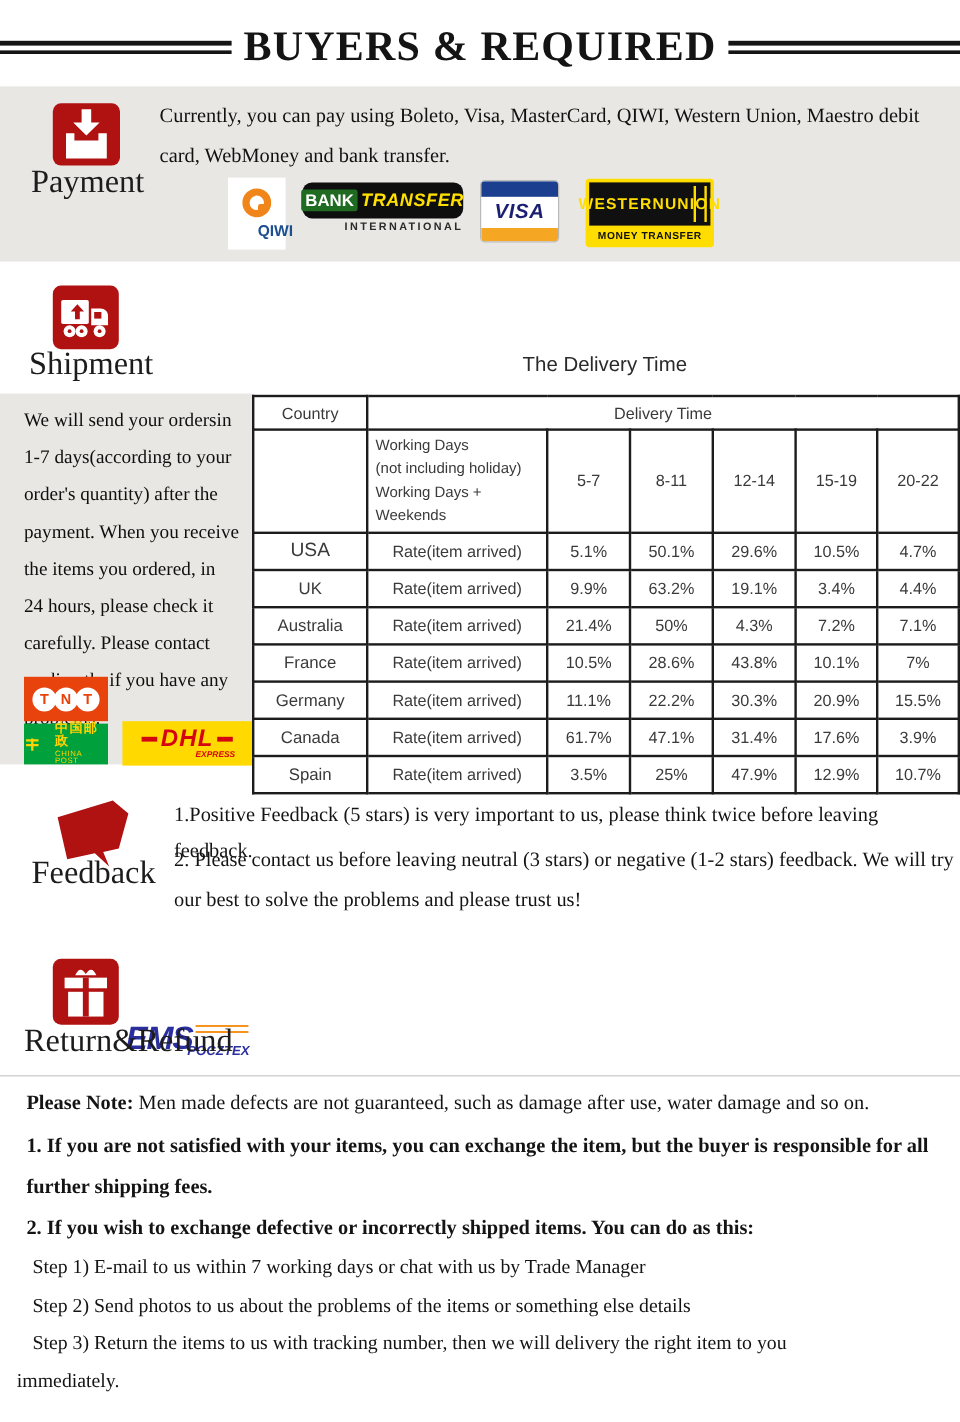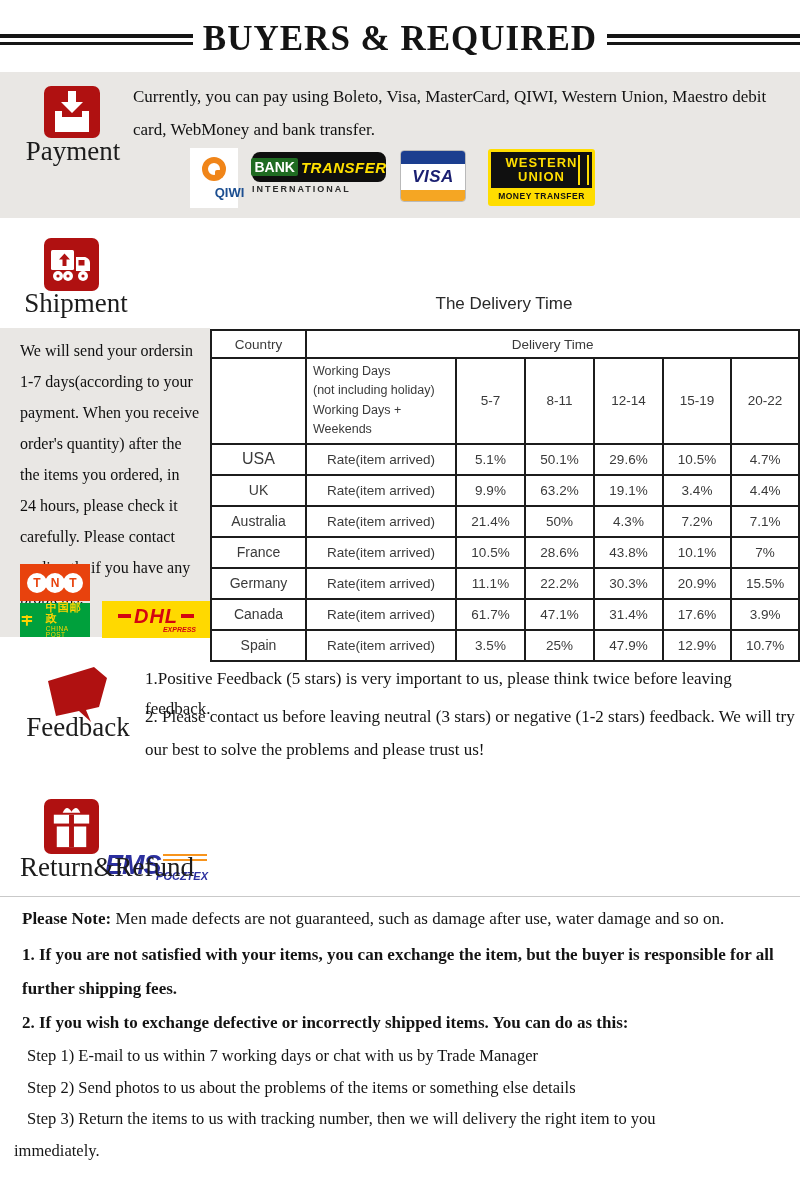--- a/index.html
+++ b/index.html
@@ -33,34 +33,34 @@
   .qiwi-q::after { content:""; position:absolute; right:-3px; bottom:-3px; width:8px; height:8px;
                    background:#f08519; border-radius:2px; }
   .qiwi-text { margin-top:4px; color:#1d4f91; font-weight:bold; font-size:13px;
                font-family:"Liberation Sans", sans-serif;margin-left:31px; }
 
   .logo-bank { left:252px; top:152px; width:134px; height:46px; font-family:"Liberation Sans", sans-serif; }
   .bank-badge { height:30px; background:#0e0e0e; border-radius:8px; display:flex;
                 align-items:center; justify-content:center; gap:3px; padding:0 5px; }
   .bank-word { color:#fff; font-weight:800; font-size:14px; background:#1f6b22; padding:1px 3px; border-radius:2px; }
   .transfer-word { color:#ffe000; font-weight:800; font-style:italic; font-size:15px; letter-spacing:0.5px; }
-  .international { margin-top:2px; text-align:left; font-size:9px; font-weight:bold;
+  .international { margin-top:2px; text-align:right; font-size:9px; font-weight:bold;
                    letter-spacing:2px; color:#2a2a2a; }
 
   .logo-visa { left:400px; top:150px; width:66px; height:52px; background:#fff;
                border:1px solid #b9b9b9; border-radius:4px; display:flex; flex-direction:column;
                overflow:hidden; font-family:"Liberation Sans", sans-serif; }
   .visa-top { height:13px; background:#1b3e8f; }
   .visa-mid { flex:1; display:flex; align-items:center; justify-content:center; }
   .visa-word { color:#1a1f71; font-weight:800; font-style:italic; font-size:17px; letter-spacing:0.5px; }
   .visa-bot { height:11px; background:#f5a623; }
 
   .logo-wu { left:488px; top:149px; width:107px; height:57px; background:#ffdd00; border-radius:3px;
              padding:3px; display:flex; flex-direction:column; font-family:"Liberation Sans", sans-serif; }
-  .wu-black { flex:1; background:#101010; position:relative; display:flex; flex-direction:column;
+  .wu-black { flex:1; background:#101010; position:relative; display:flex; flex-direction:row;
               align-items:center; justify-content:center; line-height:1.05; }
   .wu-black::after { content:""; position:absolute; right:3px; top:3px; bottom:3px; width:7px;
                      border-left:2px solid #ffdd00; border-right:2px solid #ffdd00; }
   .wu-line { color:#ffdd00; font-weight:800; font-size:13px; letter-spacing:1px; }
   .wu-sub { height:15px; display:flex; align-items:center; justify-content:center;
             color:#111; font-weight:800; font-size:8.5px; letter-spacing:0.5px; }
 
   
   .truck-icon { left:44px; top:238px; width:55px; height:53px; }
   .shipment-label { left:0; top:288px; width:152px; }
@@ -183,22 +183,22 @@
       <circle cx="39" cy="38" r="1.6" style="fill:var(--accent)"></circle>
     </svg>
   </div>
   <div class="sec-label shipment-label">Shipment</div>
   <div class="delivery-title">The Delivery Time</div>
 
   <div class="ship-note-box">
     <div class="ship-note">
       <div>We will send your ordersin</div>
       <div>1-7 days(according to your</div>
+      <div>order's quantity) after the</div>
       <div>payment. When you receive</div>
-      <div>order's quantity) after the</div>
       <div>the items you ordered, in</div>
       <div>24  hours, please check it</div>
       <div>carefully. Please  contact</div>
       <div>us directly if you have any</div>
       <div>problems.</div>
     </div>
 
     <div class="carrier logo-tnt">
       <div class="tnt-c">T</div>
       <div class="tnt-c">N</div>

